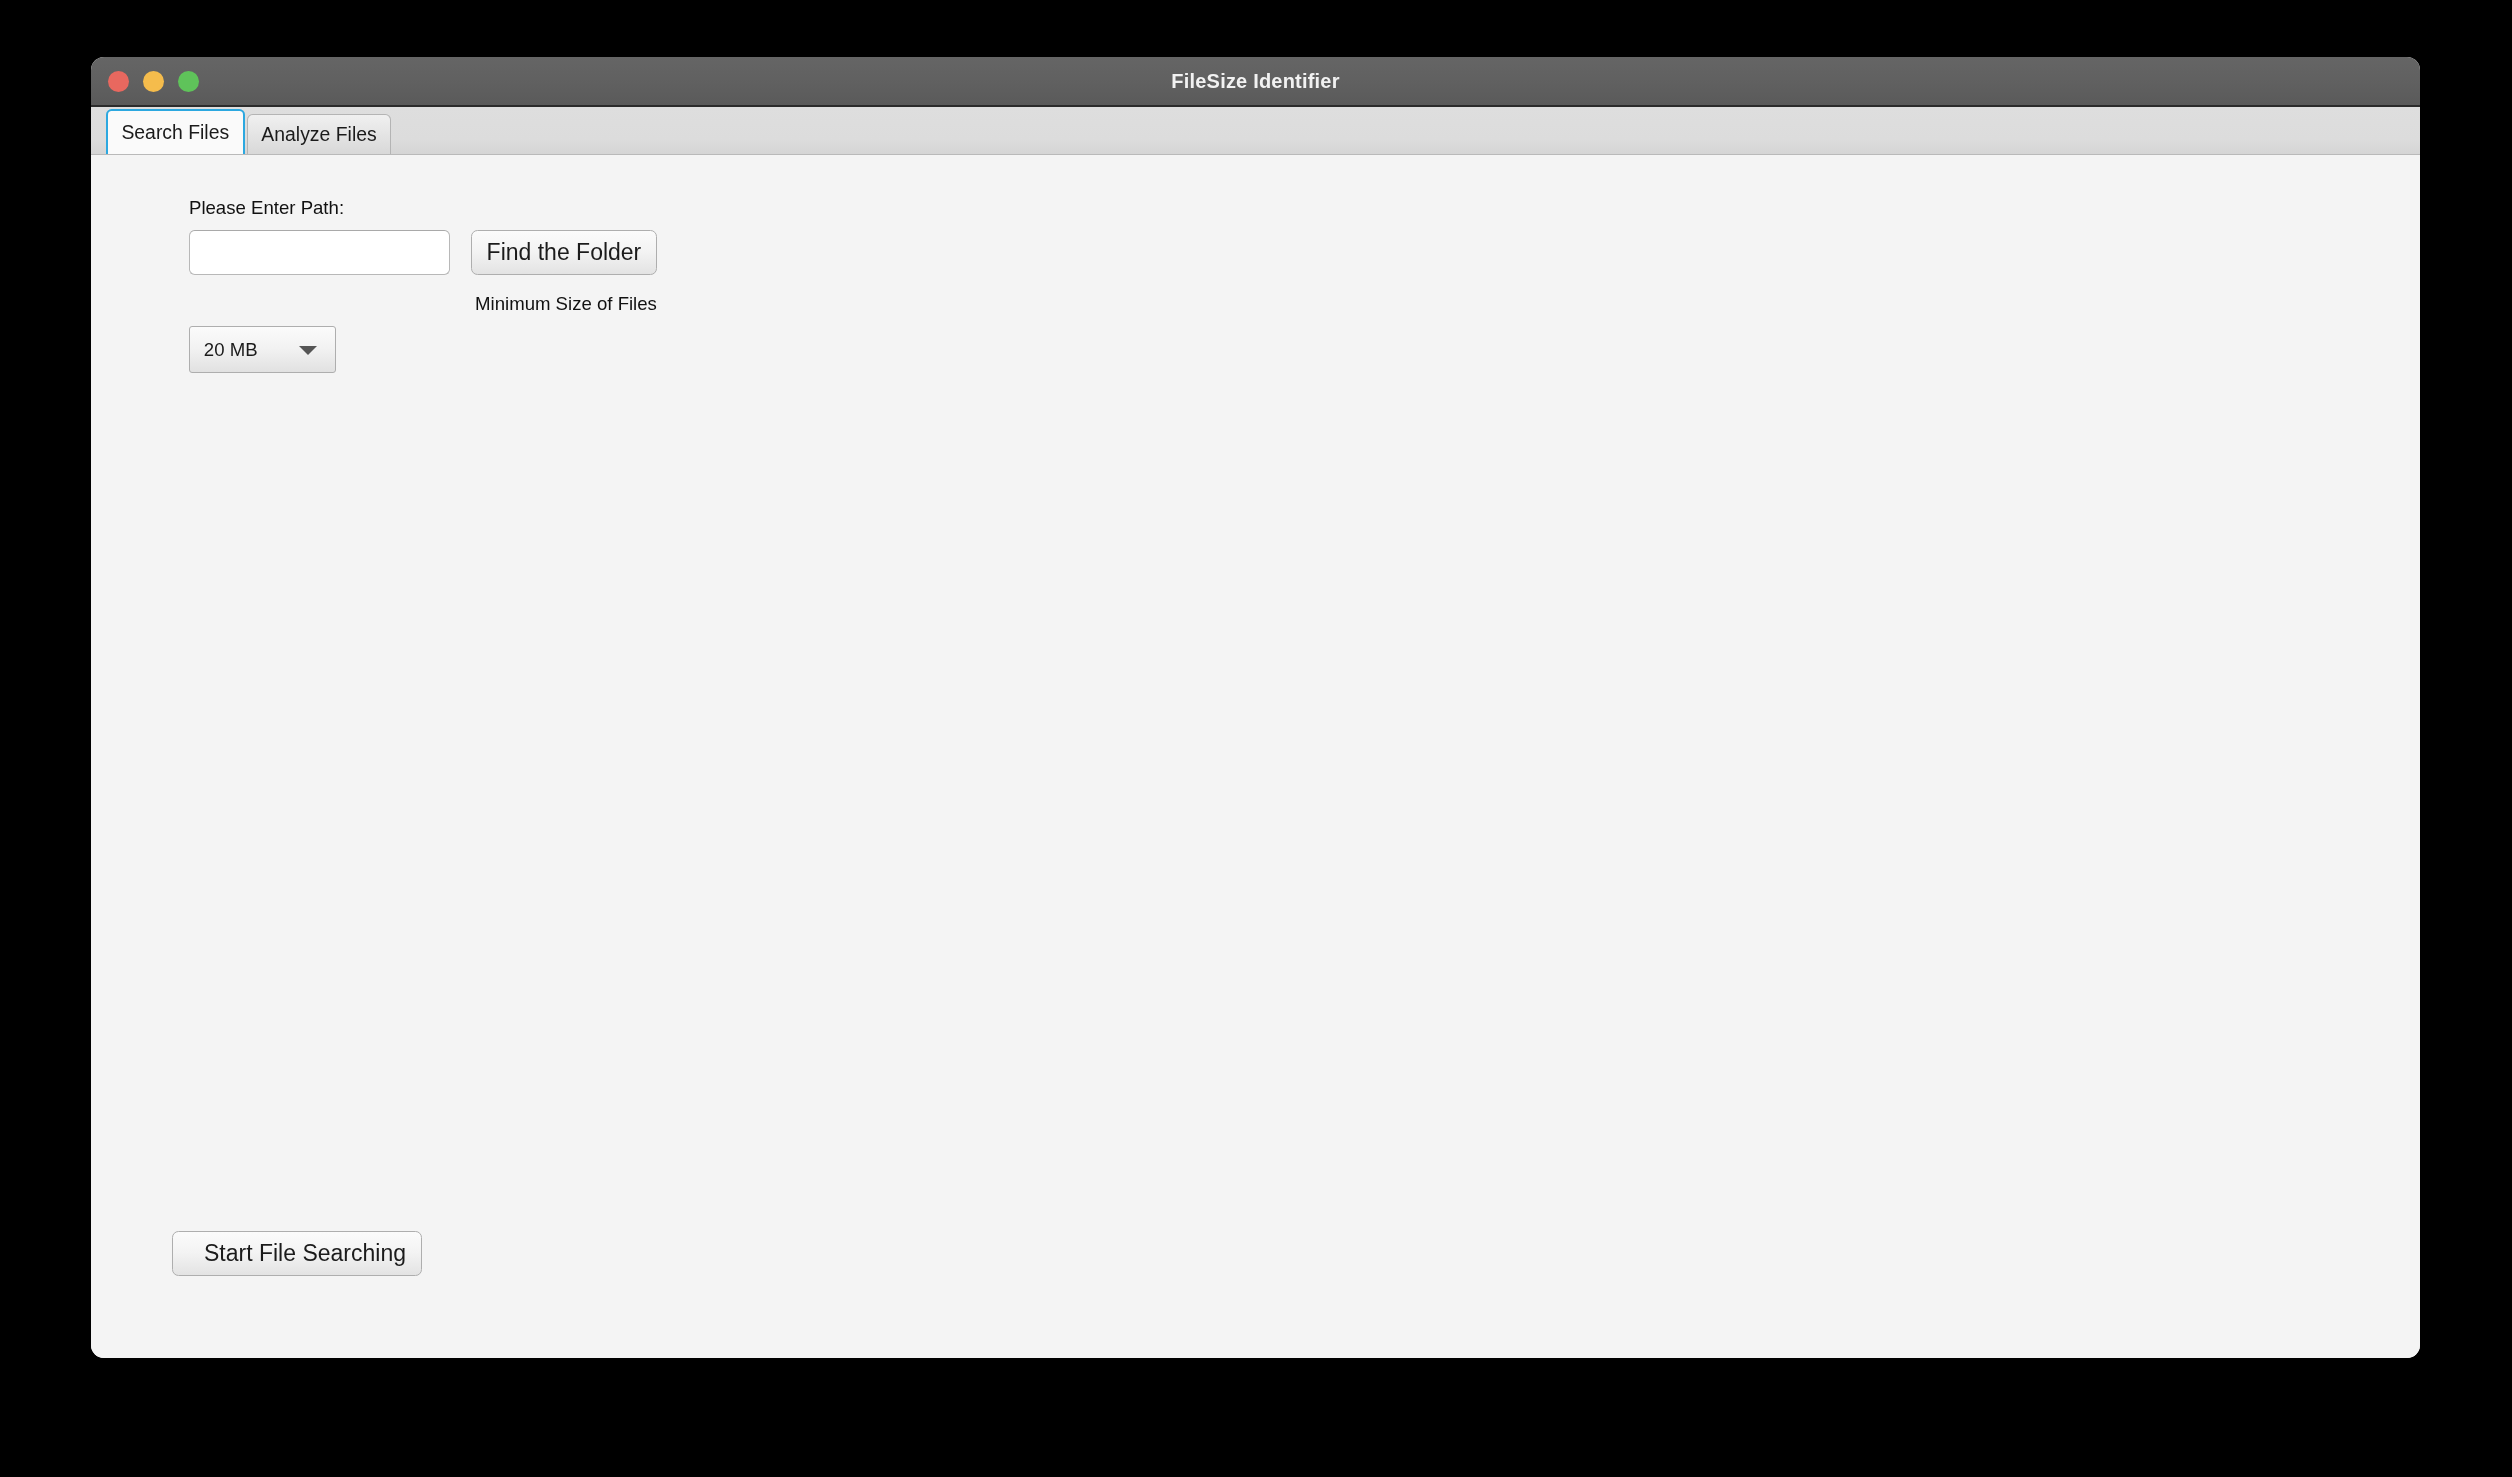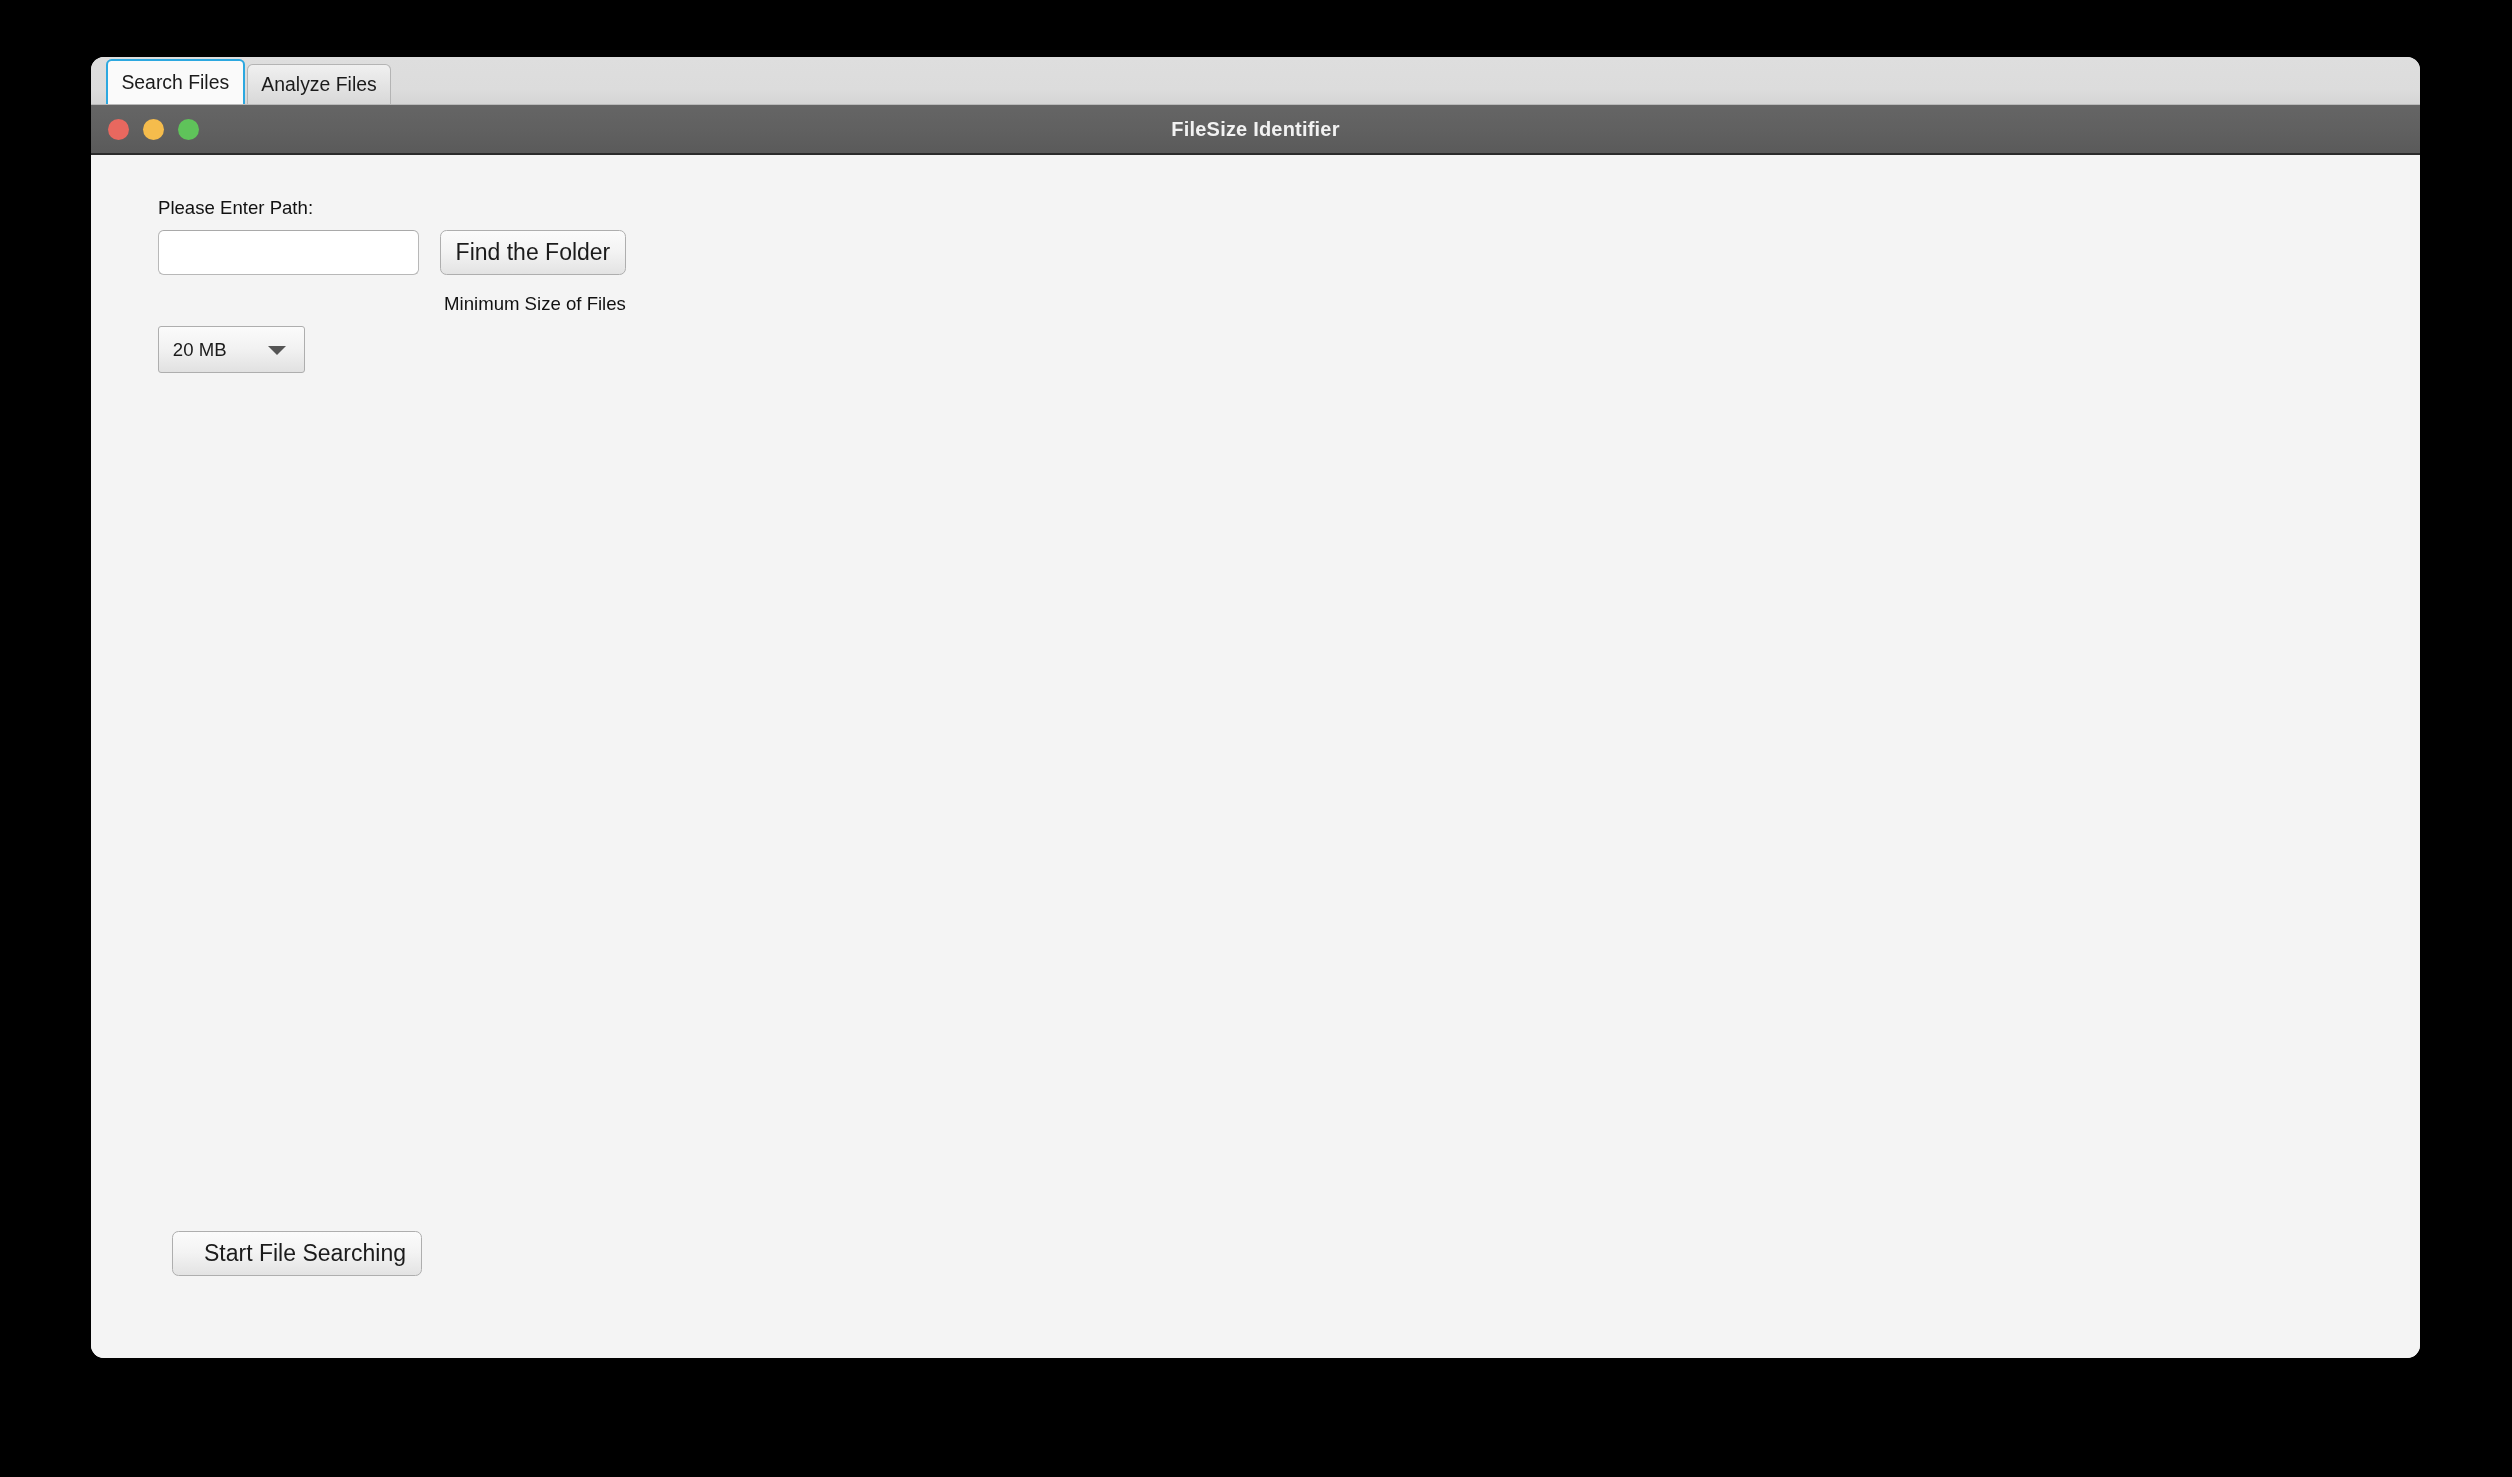--- a/index.html
+++ b/index.html
@@ -106,21 +106,21 @@
 
   
   #content-area {
     position: relative;
     height: calc(100% - 50px - 48px);
     background: #f4f4f4;
   }
 
   #form-area {
     position: absolute;
-    left: 67px;
+    left: 98px;
     top: 42px;
   }
 
   .field-label {
     font-size: 18.6px;
     color: #111111;
     user-select: none;
     display: block;
   }
 
@@ -206,36 +206,36 @@
     left: 81px;
     top: 1076px;
     padding-left: 31px;
   }
 </style>
 </head>
 <body>
 
 <div id="app-window">
 
-  <div id="tab-strip">
-    <div class="tab active">
-      <span>Search Files</span>
-    </div>
-    <div class="tab inactive">
-      <span>Analyze Files</span>
-    </div>
-  </div>
-
   <div id="title-bar">
     <div id="traffic-lights">
       <span class="traffic-light tl-close"></span>
       <span class="traffic-light tl-min"></span>
       <span class="traffic-light tl-max"></span>
     </div>
     <div id="window-title">FileSize Identifier</div>
+  </div>
+
+  <div id="tab-strip">
+    <div class="tab active">
+      <span>Search Files</span>
+    </div>
+    <div class="tab inactive">
+      <span>Analyze Files</span>
+    </div>
   </div>
 
   <div id="content-area">
 
     <div id="form-area">
 
       <label class="field-label">Please Enter Path:</label>
 
       <div id="path-row">
         <input id="path-input" type="text" placeholder="" style="">

